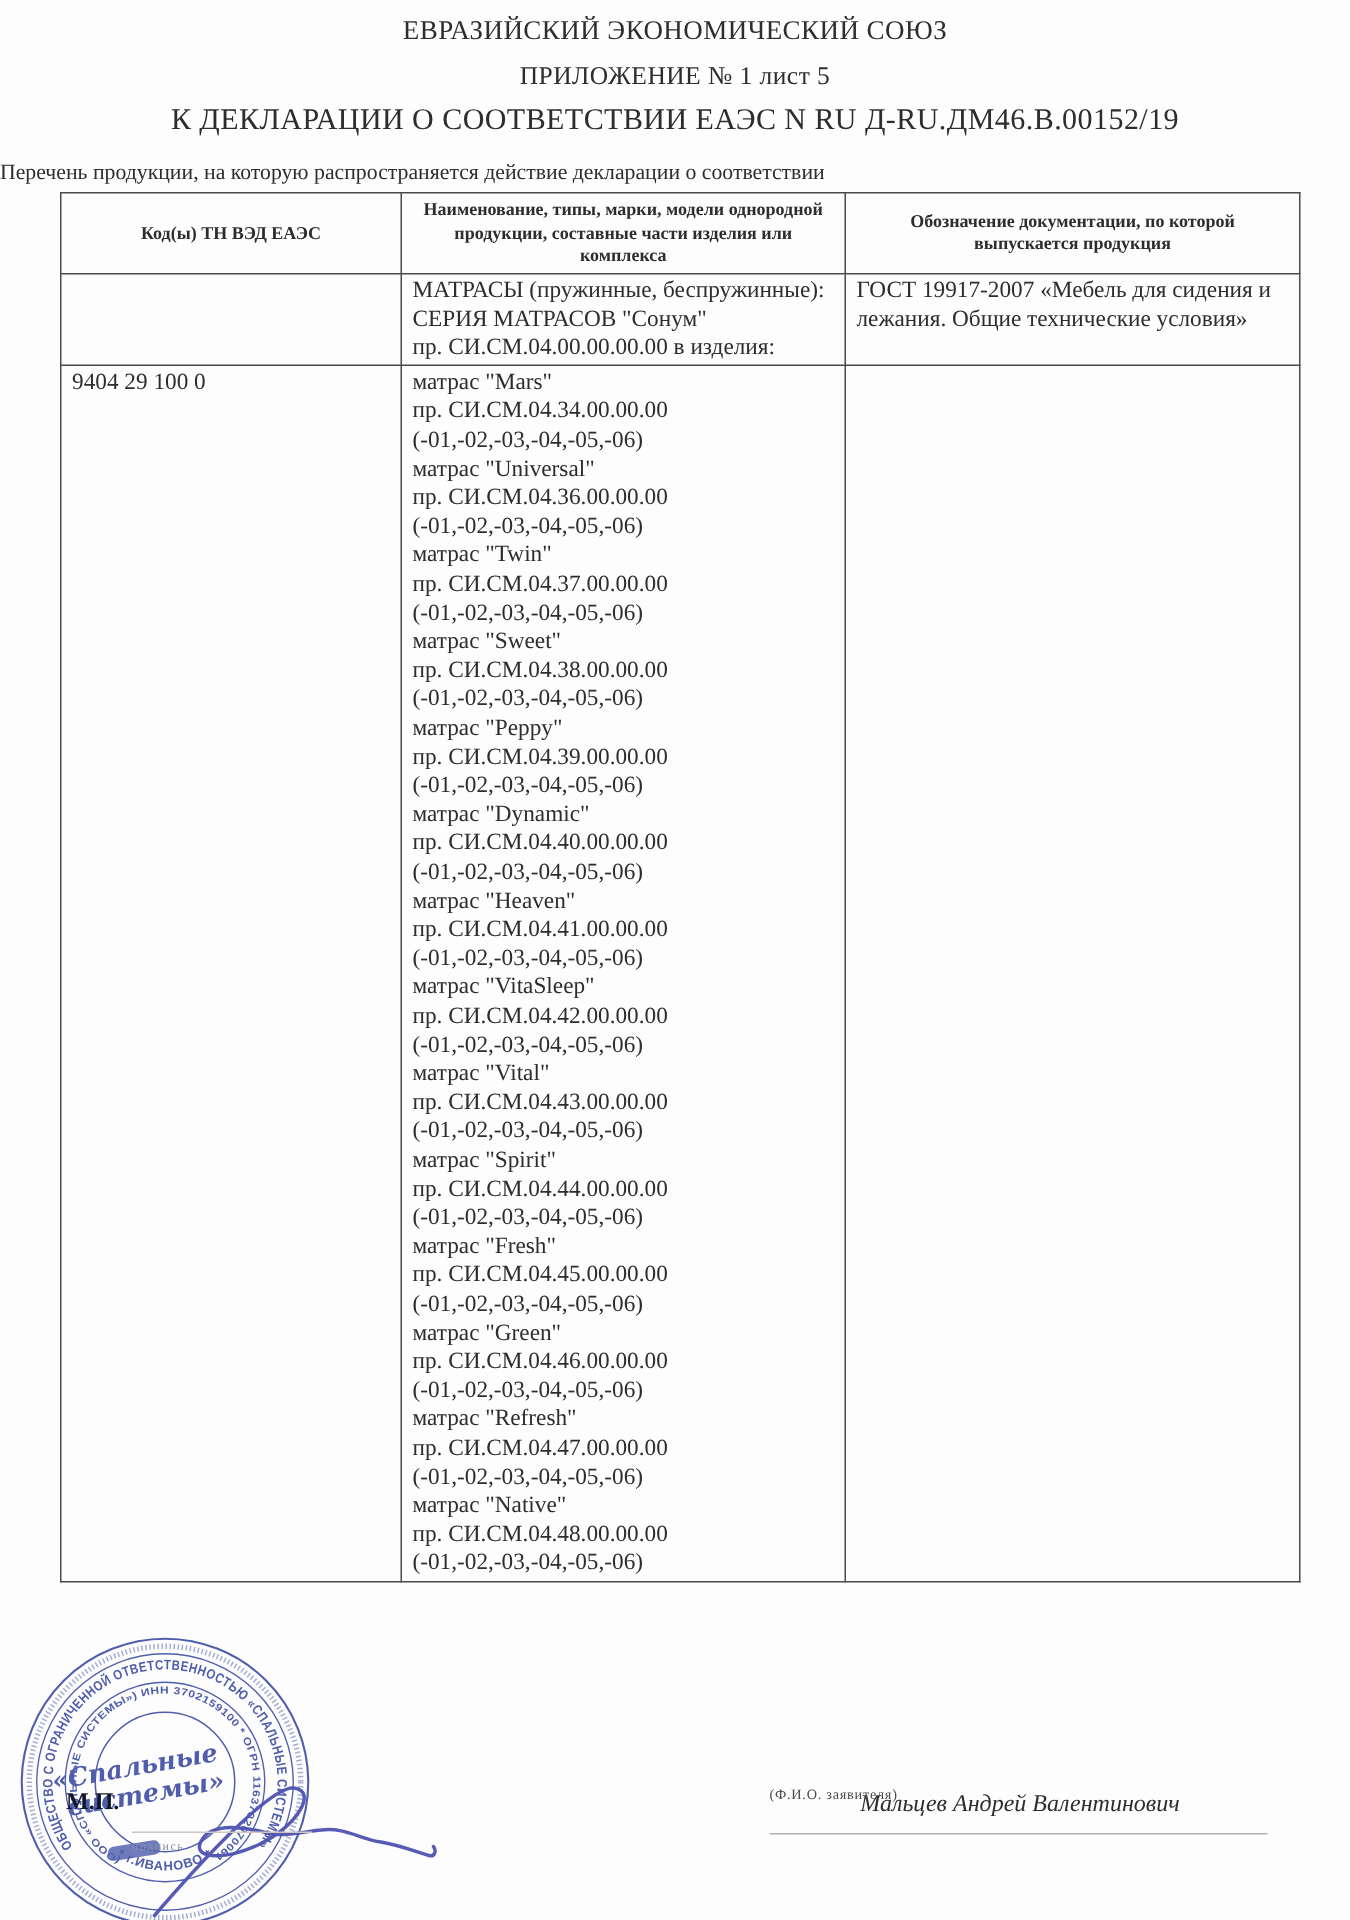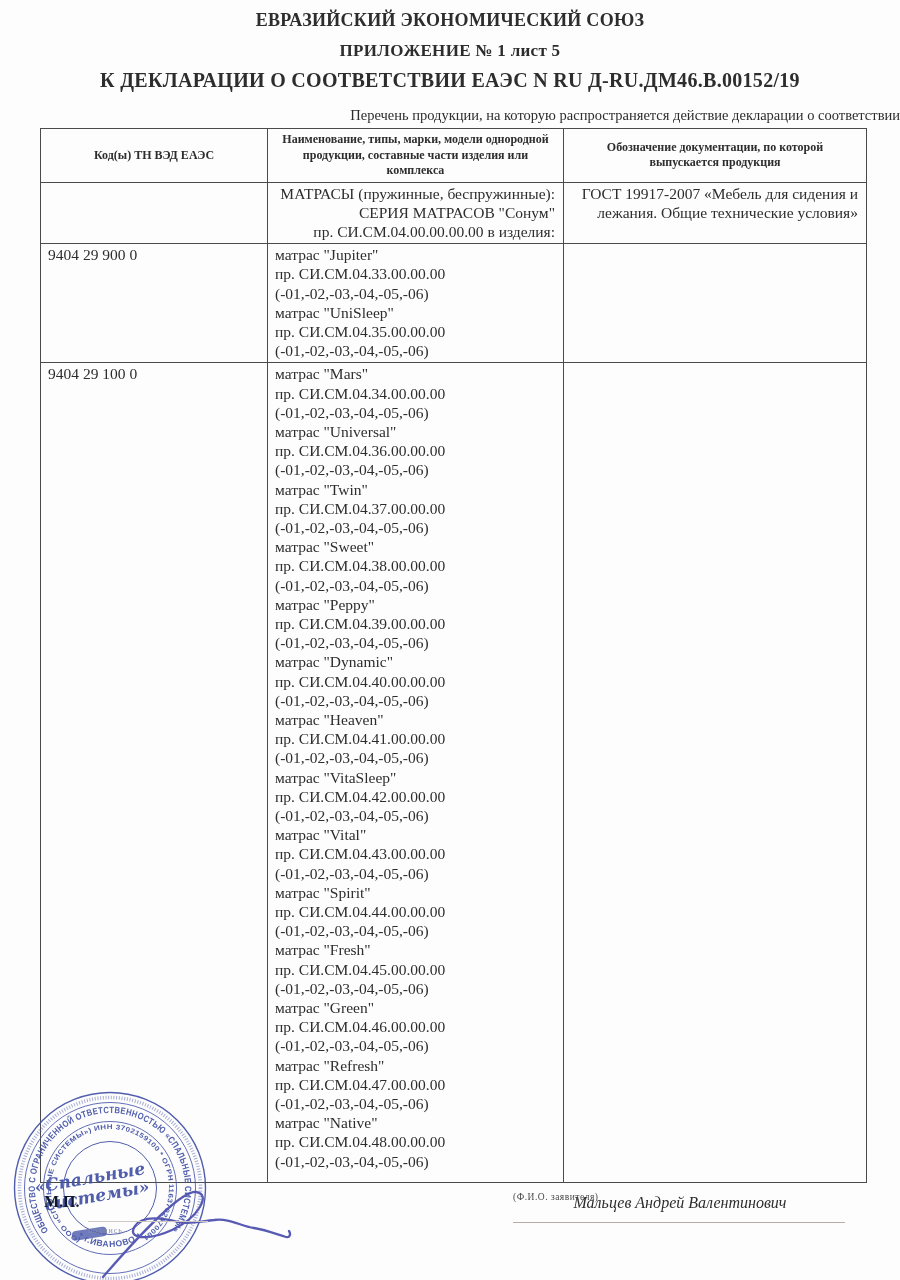--- a/index.html
+++ b/index.html
@@ -1,41 +1,41 @@
 <!DOCTYPE html>
 <html><head>
 <meta charset="utf-8">
 <style>
   html,body{margin:0;padding:0;}
   .page{
     position:relative; width:900px; height:1280px; overflow:hidden;
     background:#fdfdfd; font-family:"Liberation Serif",serif; color:#2d2d2d;
   }
   
-  .title{position:absolute; left:0; right:0; text-align:center; font-weight:bold; letter-spacing:.3px;}
+  .title{position:absolute; left:0; right:0; text-align:center; font-weight:normal; letter-spacing:.3px;}
   .title1{top:10px; font-size:18px;}
   .title2{top:41px; font-size:17px;}
   .title3{top:69px; font-size:20px;}
-  .subtitle{position:absolute; top:107px; left:0; right:0; text-align:right; font-size:14.5px;}
+  .subtitle{position:absolute; top:107px; left:0; right:0; text-align:left; font-size:14.5px;}
   
   table.products{
     position:absolute; left:40px; top:128px; width:826px;
     border-collapse:collapse; table-layout:fixed;
   }
   table.products th, table.products td{border:1px solid #4a4a4a;}
   table.products th{
     font-size:12px; font-weight:bold; text-align:center; vertical-align:middle;
     padding:3px 9px; line-height:15.5px;
   }
   thead tr{height:50px;}
   table.products td{
     vertical-align:top; font-size:15.5px; line-height:19.2px;
     padding:1px 8px 2px 7px;
   }
-  tbody tr:nth-child(1){height:59px;text-align:right;}
+  tbody tr:nth-child(1){height:59px;}
   tbody tr:nth-child(2){height:115px;}
   tbody tr:nth-child(3){height:820px;}
   .pline{white-space:nowrap;}
   
   .mp{position:absolute; left:44px; top:1193px; font-size:16px; color:#0f172a;font-weight:bold;}
   .sign-line-left{position:absolute; left:88px; top:1221px; width:120px; height:1px; background:#cfc8c2;}
   .sign-caption-left{position:absolute; left:88px; top:1226px; width:120px; 
     font-size:8px; color:#8a8fa8; letter-spacing:1px;}
   .applicant-name{position:absolute; left:515px; top:1194px; width:330px; text-align:center; font-size:16px;font-style:italic;}
   .sign-line-right{position:absolute; left:513px; top:1222px; width:332px; height:1px; background:#b3aea9;}
@@ -74,32 +74,20 @@
     </thead>
     <tbody>
         <tr>
           <td></td>
           <td>
             <div class="pline">МАТРАСЫ (пружинные, беспружинные):</div>
             <div class="pline">СЕРИЯ МАТРАСОВ "Сонум"</div>
             <div class="pline">пр. СИ.СМ.04.00.00.00.00 в изделия:</div>
           </td>
           <td>ГОСТ 19917-2007 «Мебель для сидения и лежания. Общие технические условия»</td>
-        </tr>
-        <tr>
-          <td>9404 29 900 0</td>
-          <td>
-            <div class="pline">матрас "Jupiter"</div>
-            <div class="pline">пр. СИ.СМ.04.33.00.00.00</div>
-            <div class="pline">(-01,-02,-03,-04,-05,-06)</div>
-            <div class="pline">матрас "UniSleep"</div>
-            <div class="pline">пр. СИ.СМ.04.35.00.00.00</div>
-            <div class="pline">(-01,-02,-03,-04,-05,-06)</div>
-          </td>
-          <td></td>
         </tr>
         <tr>
           <td>9404 29 100 0</td>
           <td>
             <div class="pline">матрас "Mars"</div>
             <div class="pline">пр. СИ.СМ.04.34.00.00.00</div>
             <div class="pline">(-01,-02,-03,-04,-05,-06)</div>
             <div class="pline">матрас "Universal"</div>
             <div class="pline">пр. СИ.СМ.04.36.00.00.00</div>
             <div class="pline">(-01,-02,-03,-04,-05,-06)</div>

